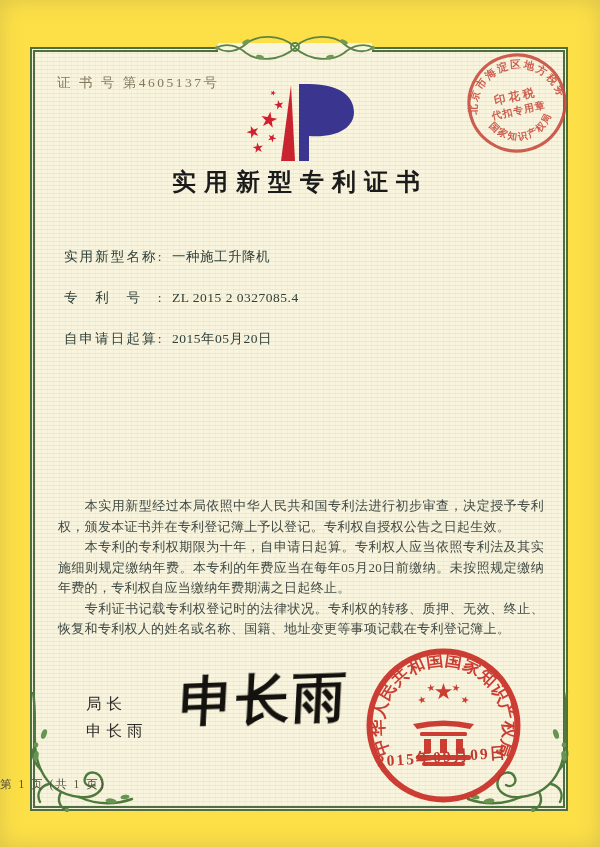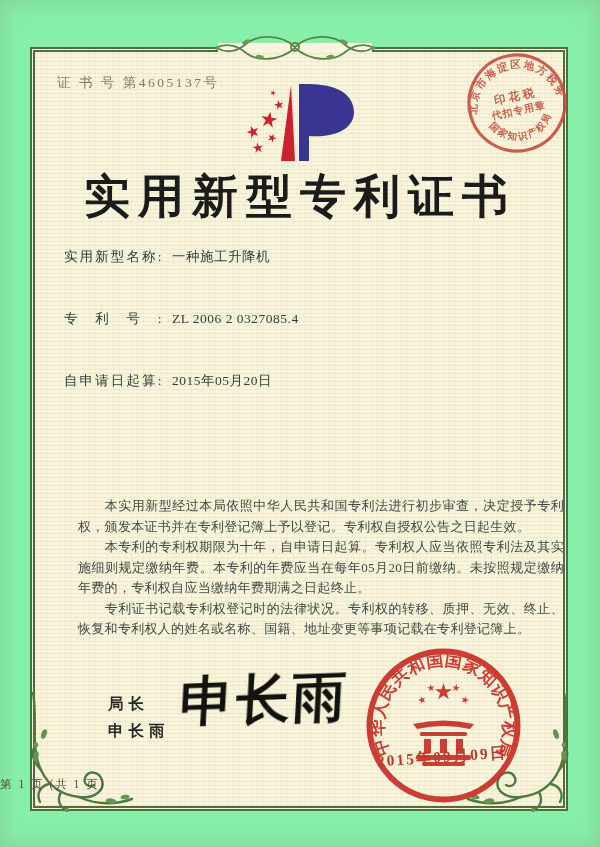--- a/index.html
+++ b/index.html
@@ -1,51 +1,51 @@
 <!DOCTYPE html>
 <html><head>
 <meta charset="utf-8">
 <style>
   html,body{margin:0;padding:0;background:#ffffff;}
   .page{
     position:relative; width:600px; height:847px; overflow:hidden;
-    background:#86efac;
+    background:#fde047;
     box-shadow: inset 0 0 22px rgba(130,118,82,.28);
     font-family:"Liberation Serif","DejaVu Serif",serif;
   }
   
   .frame{
     position:absolute; left:30px; top:47px; width:538px; height:764px;
     border:5px double #4e6e40;
     background:
       repeating-linear-gradient(0deg, rgba(178,162,92,.13) 0 1px, transparent 1px 4px),
       repeating-linear-gradient(90deg, rgba(178,162,92,.07) 0 1px, transparent 1px 6px),
       #f8f4dd;
     box-sizing:border-box;
   }
   .cert-no{
     position:absolute; left:57px; top:74px;
     font-size:13.5px; letter-spacing:2.5px; color:#84795f;
   }
   .logo{ position:absolute; left:228px; top:80px; }
   .title{
     position:absolute; left:0; right:0; top:166px; text-align:center;
-    font-size:46px; font-weight:700; letter-spacing:8px; color:#1b1b1b;
+    font-size:24px; font-weight:700; letter-spacing:8px; color:#1b1b1b;
   }
   .fields{ position:absolute; left:64px; top:248px; width:470px; }
-  .frow{ height:18px; line-height:18px; margin-bottom:44px; white-space:nowrap;
+  .frow{ height:18px; line-height:18px; margin-bottom:23px; white-space:nowrap;
          font-size:13.5px; color:#30403a; letter-spacing:.5px;}
   .flabel{ display:inline-block; width:98px; text-align:justify; text-align-last:justify; vertical-align:top;}
   .fvalue{ margin-left:10px; }
-  .paras{ position:absolute; left:58px; top:496px; width:486px;margin-left:20px; }
+  .paras{ position:absolute; left:58px; top:496px; width:486px; }
   .paras p{ margin:0; text-indent:2.05em; font-size:13px; line-height:1.58;
             text-align:justify; color:#414a44; letter-spacing:.3px;}
   .sig-block{
     position:absolute; left:86px; top:690px; font-size:15.5px; line-height:1.75;
-    letter-spacing:5px; color:#2b2a26; font-weight:700;margin-left:22px;
+    letter-spacing:5px; color:#2b2a26; font-weight:400;
   }
   .autograph{
     position:absolute; left:180px; top:664px; font-size:54px; color:#14120e;
     letter-spacing:2px; transform:rotate(-2deg) skewX(-5deg);
     font-weight:600; filter:blur(.2px);
   }
   .seal{ position:absolute; left:356px; top:638px; opacity:.92; }
   .seal-date{
     position:absolute; left:352px; top:747px; width:180px; text-align:center;
     font-size:15.5px; color:#bf3b2e; letter-spacing:2px; font-weight:700;
@@ -154,21 +154,21 @@
     <text x="55" y="66" text-anchor="middle" font-size="10" fill="#c84a3c" font-weight="700" letter-spacing="1" font-family="'Liberation Serif','DejaVu Serif',serif">代扣专用章</text>
   </svg>
 
   <div class="title">实用新型专利证书</div>
 
   <div class="fields">
     <div class="frow">
       <span class="flabel">实用新型名称:</span><span class="fvalue">一种施工升降机</span>
     </div>
     <div class="frow">
-      <span class="flabel">专利号:</span><span class="fvalue">ZL 2006 2 0327085.4</span>
+      <span class="flabel">专利号:</span><span class="fvalue">ZL 2015 2 0327085.4</span>
     </div>
     <div class="frow">
       <span class="flabel">自申请日起算:</span><span class="fvalue">2015年05月20日</span>
     </div>
   </div>
 
   <div class="paras">
     <p>本实用新型经过本局依照中华人民共和国专利法进行初步审查，决定授予专利权，颁发本证书并在专利登记簿上予以登记。专利权自授权公告之日起生效。</p>
     <p>本专利的专利权期限为十年，自申请日起算。专利权人应当依照专利法及其实施细则规定缴纳年费。本专利的年费应当在每年05月20日前缴纳。未按照规定缴纳年费的，专利权自应当缴纳年费期满之日起终止。</p>
     <p>专利证书记载专利权登记时的法律状况。专利权的转移、质押、无效、终止、恢复和专利权人的姓名或名称、国籍、地址变更等事项记载在专利登记簿上。</p>

